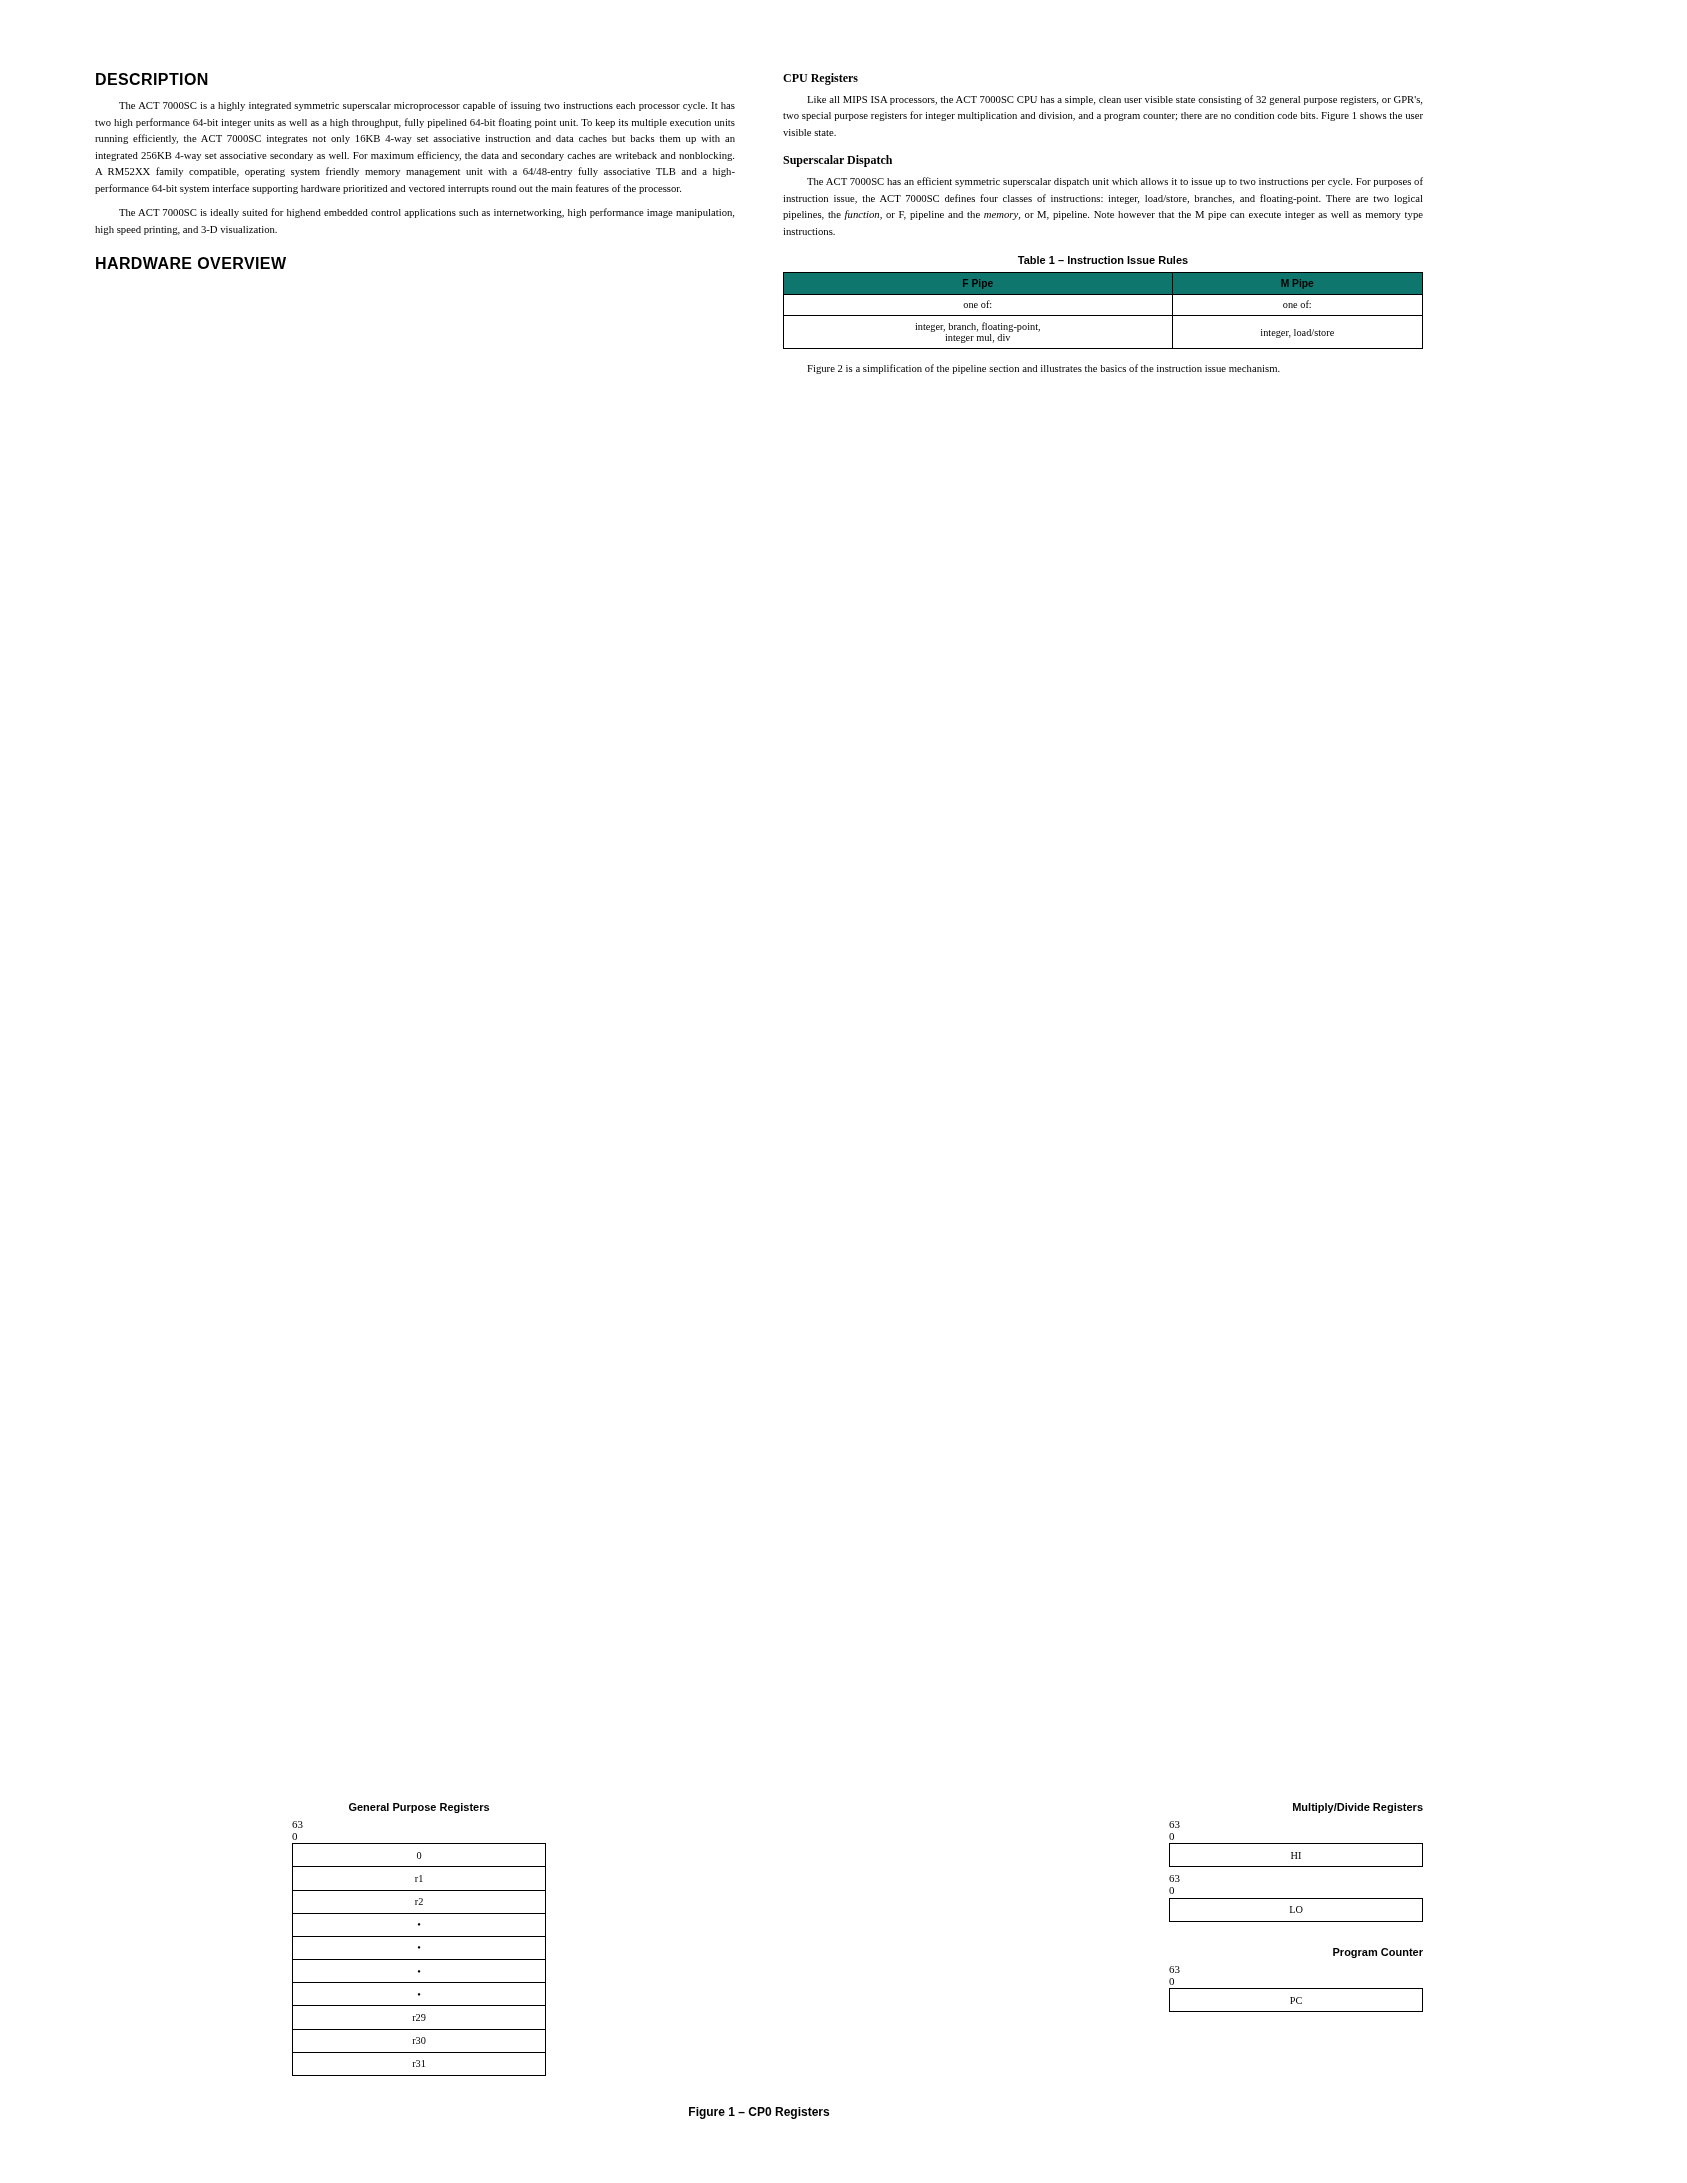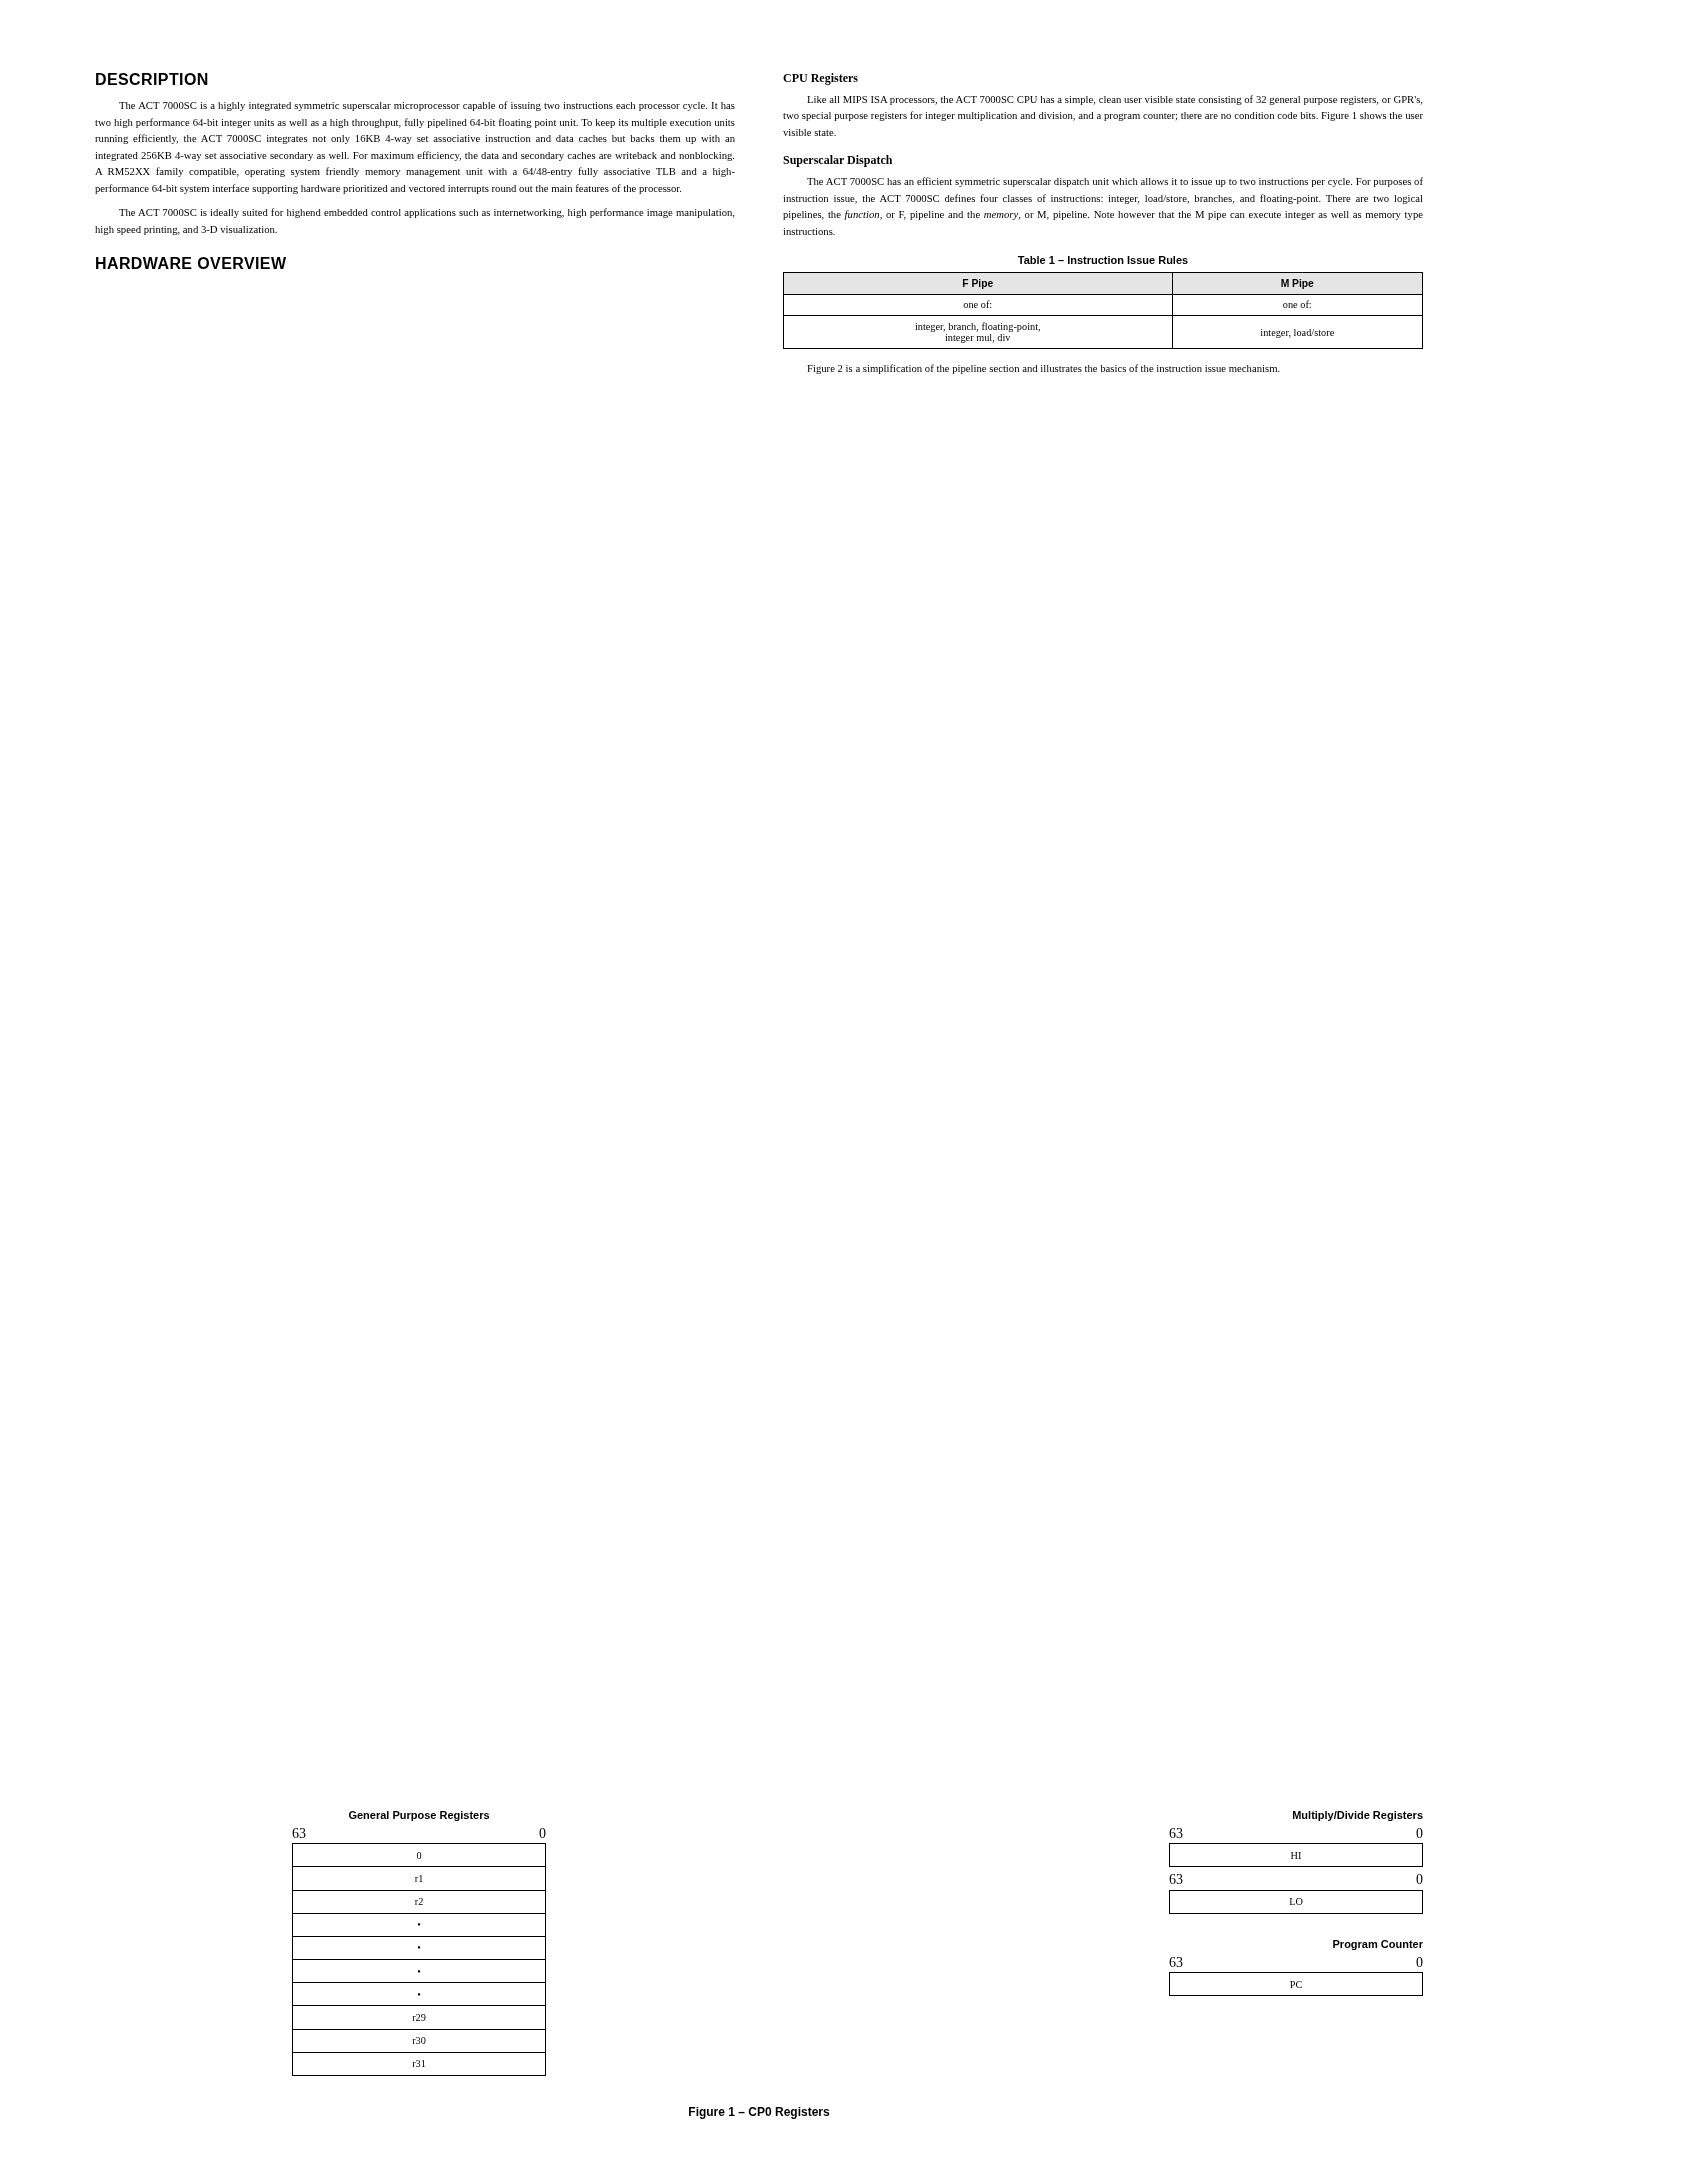--- a/index.html
+++ b/index.html
@@ -67,21 +67,21 @@
       width: 100%;
       border-collapse: collapse;
       font-size: 10.3px;
     }
     .issue-table th {
       border: 0.8px solid #000;
       padding: 4.8px 9.5px;
       text-align: center;
       font-weight: bold;
       font-family: Arial, sans-serif;
-      background: #e5e5e5;
+      background: #0f766e;
     }
     .issue-table td {
       border: 0.8px solid #000;
       padding: 4.8px 9.5px;
       text-align: center;
       vertical-align: middle;
       font-size: 10.3px;
     }
 
     
@@ -102,22 +102,23 @@
       font-weight: bold;
       font-family: Arial, sans-serif;
       font-size: 11px;
       margin-bottom: 4.8px;
       text-align: center;
     }
     .reg-bit-labels {
       display: flex;
       justify-content: space-between;
       width: 254px;
-      font-size: 14px;
+      font-size: 11px;
       margin-bottom: 1.6px;
+      flex-direction: column;
     }
     .reg-box {
       width: 254px;
       border: 1.2px solid #000;
       text-align: center;
       padding: 5.6px 0;
       font-size: 10.3px;
       background: #fff;
     }
     .reg-box.no-top { border-top: none; }

